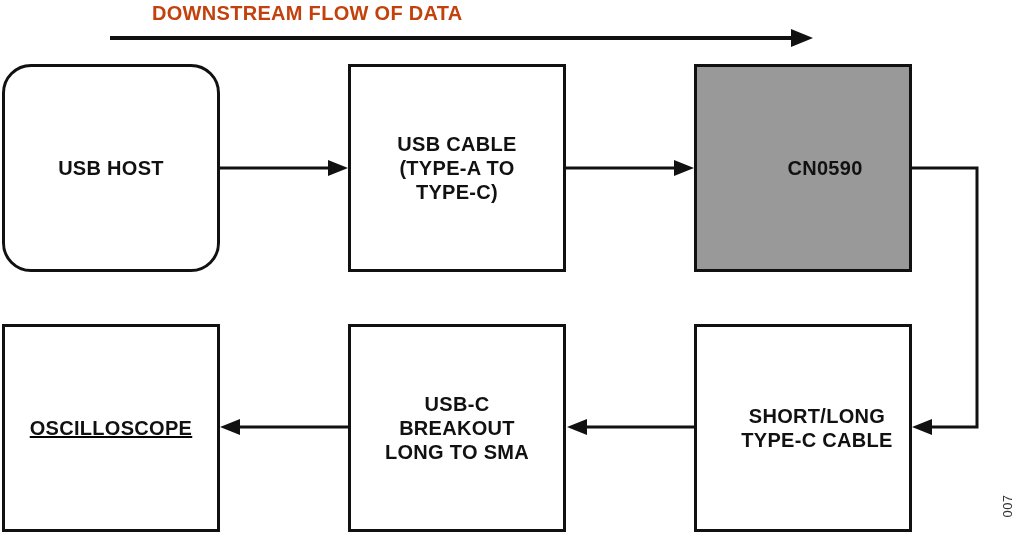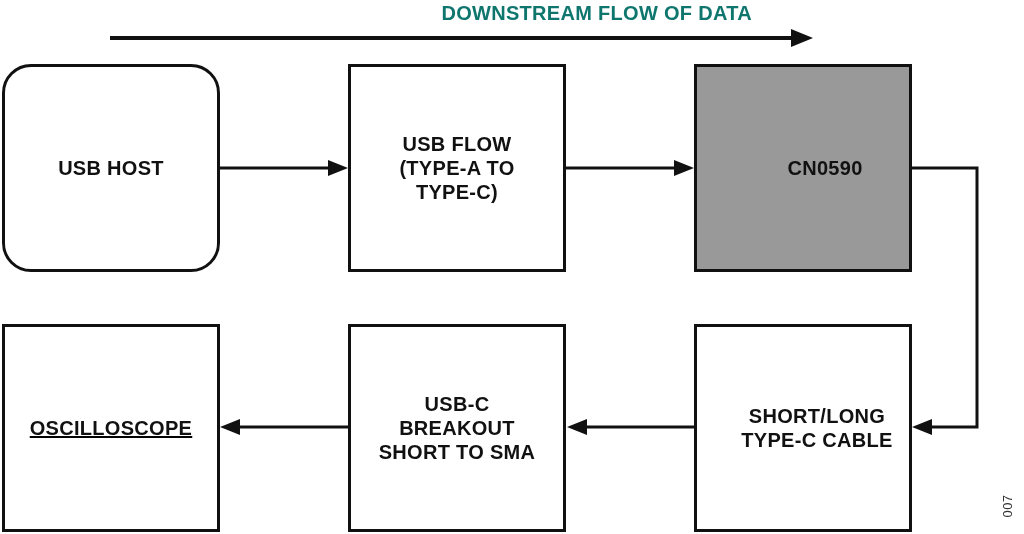--- a/index.html
+++ b/index.html
@@ -14,25 +14,25 @@
     height: 534px;
     background: #ffffff;
     overflow: hidden;
   }
   .flow-title {
     position: absolute;
     left: 152px;
     top: 0px;
     width: 600px;
     height: 26px;
-    text-align: right;
+    text-align: left;
     font-weight: bold;
     font-size: 20px;
     line-height: 26px;
-    color: #0f766e;
+    color: #c2410c;
     letter-spacing: 0.3px;
     white-space: nowrap;
   }
   .arrow-layer {
     position: absolute;
     left: 0;
     top: 0;
     width: 1024px;
     height: 534px;
     pointer-events: none;
@@ -114,37 +114,37 @@
       <line x1="349" y1="427" x2="240" y2="427" stroke="#111111" stroke-width="3"></line>
       <polygon points="240,419 220,427 240,435" fill="#111111"></polygon>
     </g>
   </svg>
 
   <div class="box pos-usb-host" style="background: rgb(255, 255, 255); border-radius: 29px;">
     <span class="box-label">USB HOST</span>
   </div>
 
   <div class="box pos-usb-cable" style="background: rgb(255, 255, 255);">
-    <span class="box-label">USB FLOW
+    <span class="box-label">USB CABLE
 (TYPE-A TO
 TYPE-C)</span>
   </div>
 
   <div class="box pos-cn0590" style="background: rgb(153, 153, 153); padding-left: 44px;">
     <span class="box-label">CN0590</span>
   </div>
 
   <div class="box pos-oscilloscope" style="background: rgb(255, 255, 255); text-decoration: underline;">
     <span class="box-label">OSCILLOSCOPE</span>
   </div>
 
   <div class="box pos-breakout" style="background: rgb(255, 255, 255);">
     <span class="box-label">USB-C
 BREAKOUT
-SHORT TO SMA</span>
+LONG TO SMA</span>
   </div>
 
   <div class="box pos-type-c-cable" style="background: rgb(255, 255, 255);">
     <span class="box-label">SHORT/LONG
 TYPE-C CABLE</span>
   </div>
 
   <div class="figure-code">007</div>
 
 </div>

